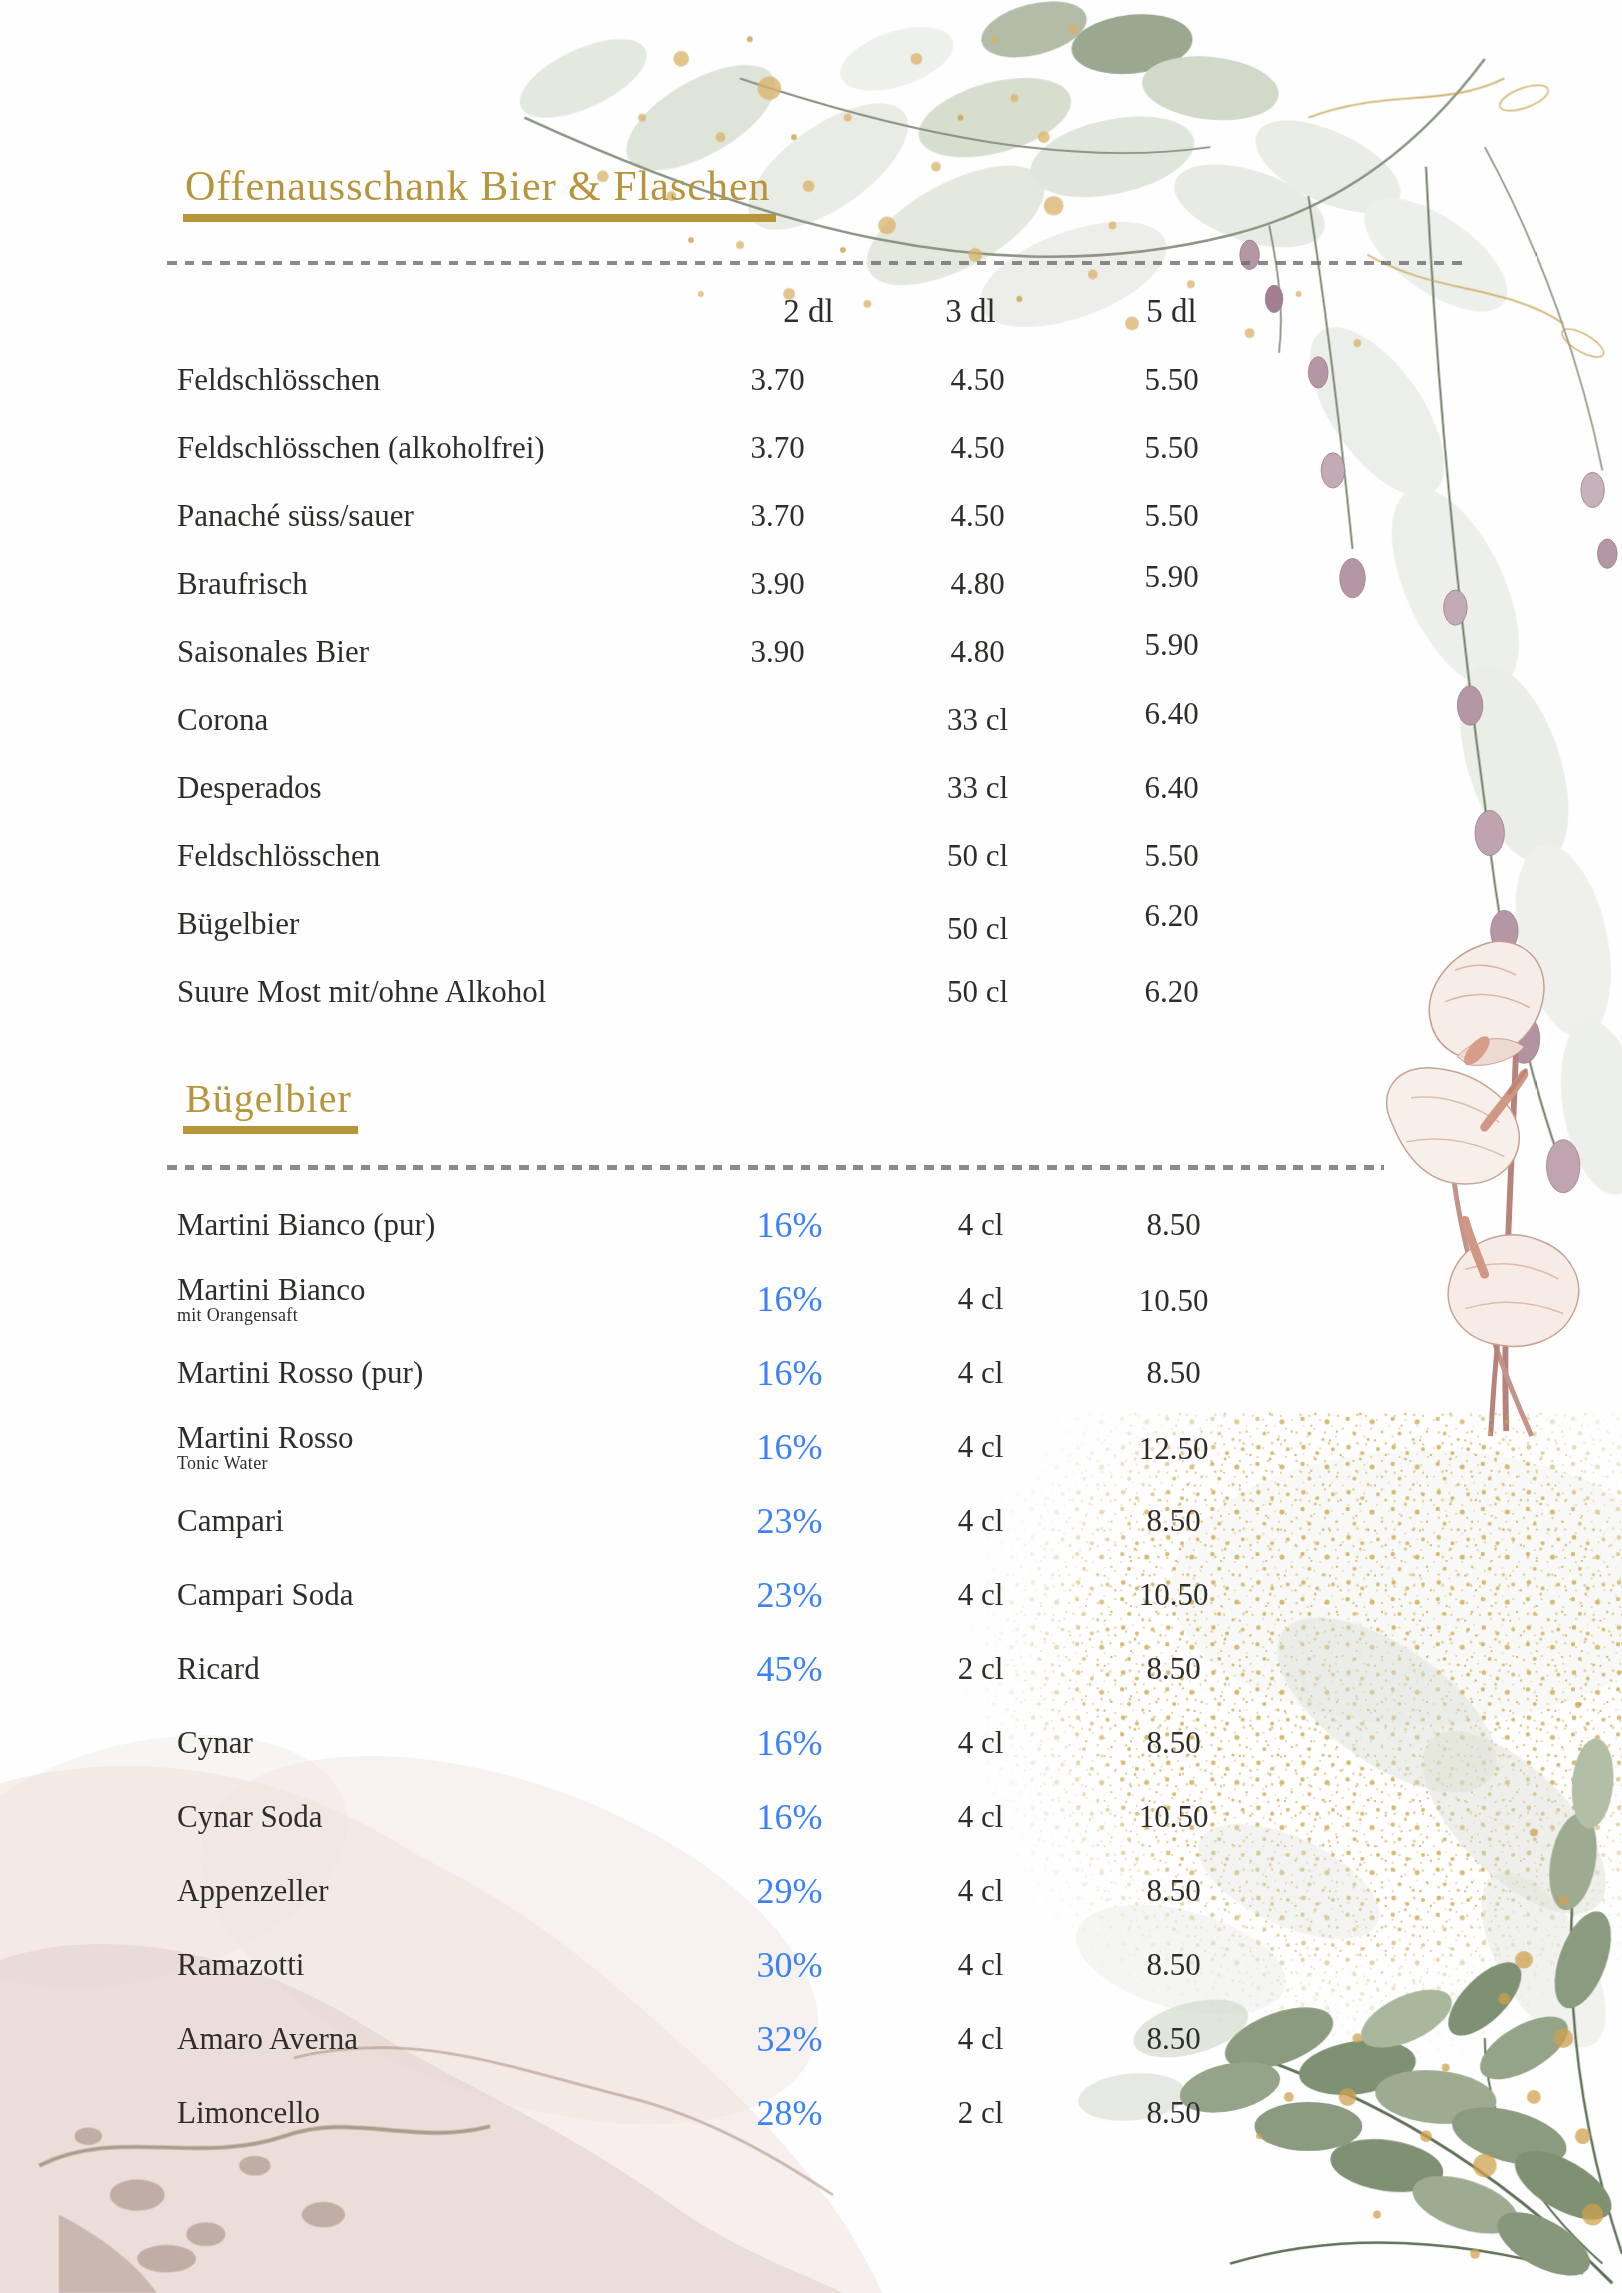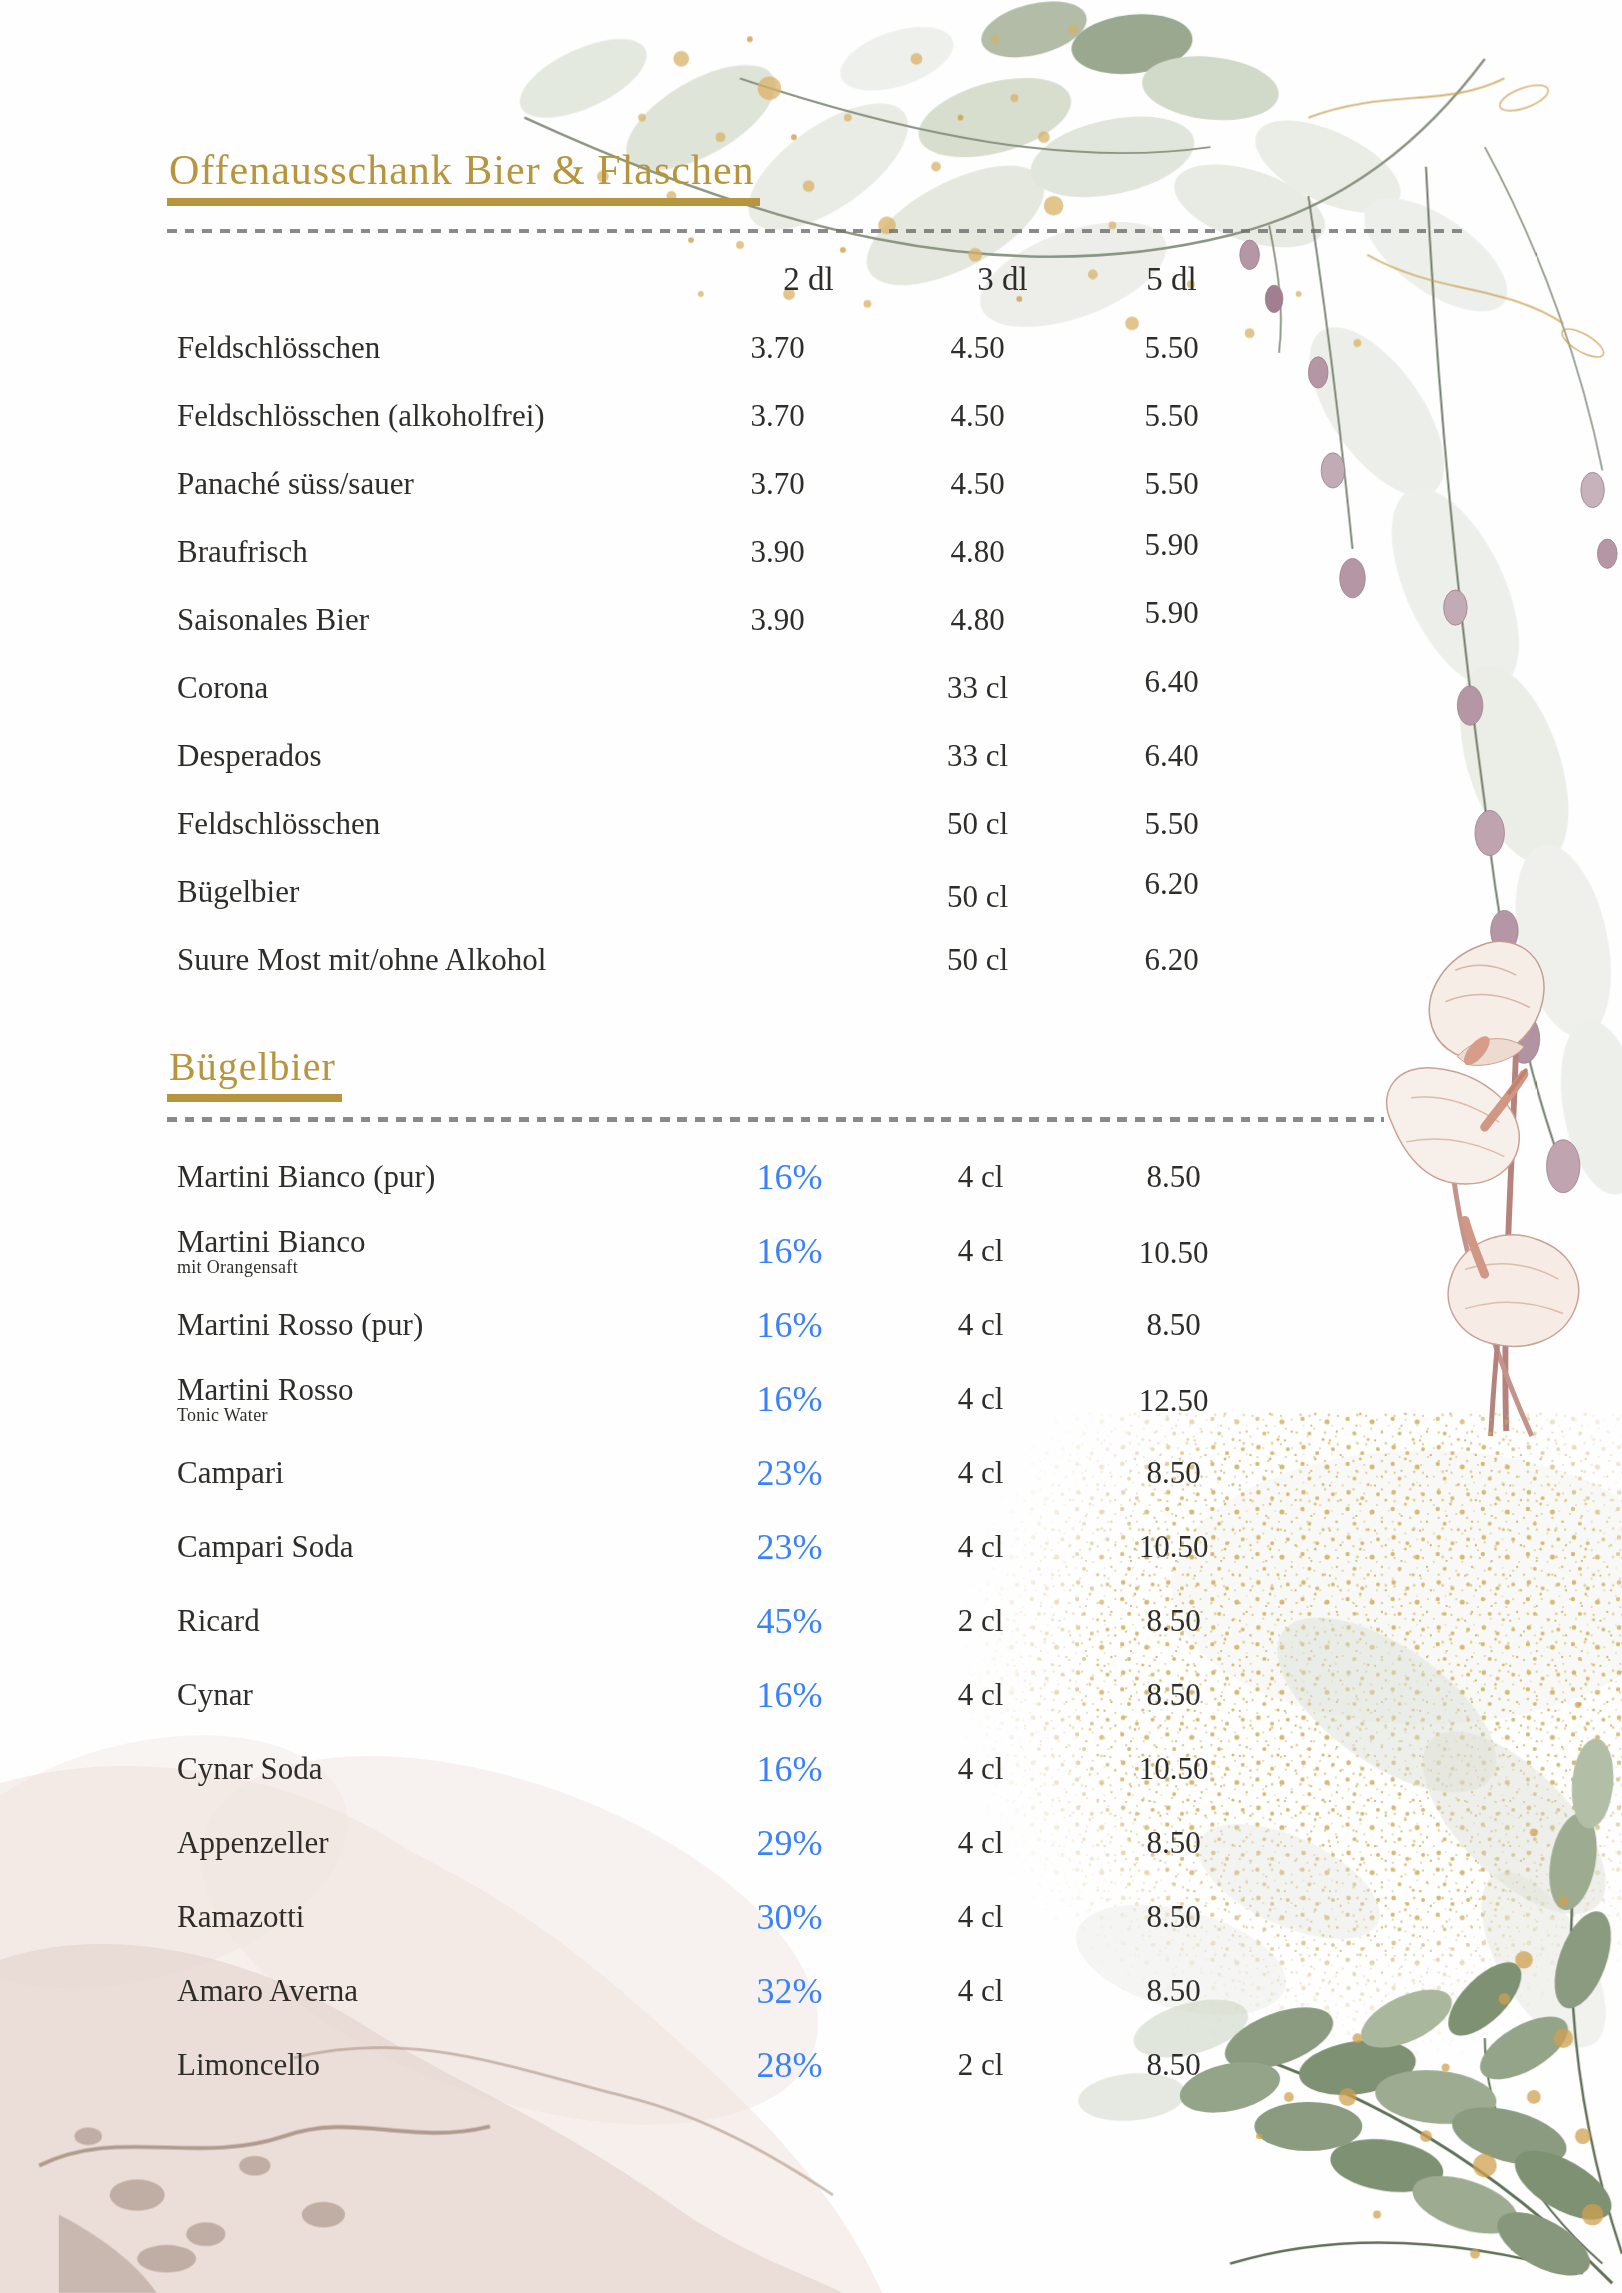--- a/index.html
+++ b/index.html
@@ -11,34 +11,34 @@
   }
   .decor{position:absolute;z-index:1;pointer-events:none;}
   #decor-top{left:446px;top:0;}
   #decor-flower{left:1367px;top:931px;}
   #decor-wash{left:0;top:1705px;}
   #decor-corner{left:936px;top:1411px;}
 
   .content{position:absolute;left:167px;top:147px;width:1304px;z-index:2;}
 
   .section-title{
-    display:inline-block;margin:0;font-weight:normal;
+    display:inline-block;margin:16px;font-weight:normal;
     color:#b6953d;letter-spacing:1px;
     border-bottom:8.8px solid #b6953d;padding:0 5.9px 4.9px 2px;
   }
   #beer-title{font-size:42px;line-height:1.1;}
   #ap-title{font-size:40px;line-height:1.1;margin-top:0;}
 
   .dashes{height:4.9px;background:repeating-linear-gradient(90deg,#6d6d6d 0 9.8px,transparent 9.8px 17.6px);opacity:.8;}
   #divider-beer{width:1297px;margin-top:22.5px;}
   #divider-ap{width:1217px;margin-top:15.7px;}
 
   .cols{position:relative;height:41px;margin-top:25.5px;font-size:33px;}
   .cols .hdr{position:absolute;width:127px;text-align:center;line-height:41px;}
-  .cols .h1{left:578px;} .cols .h2{left:772px;} .cols .h3{left:941px;}
+  .cols .h1{left:578px;} .cols .h2{left:740px;} .cols .h3{left:941px;}
 
   .rows{position:relative;}
   #beer-rows{margin-top:13.7px;}
   #ap-rows{margin-top:17.6px;}
   .row{position:relative;}
   .beer-row{height:68px;}
   .ap-row{height:74px;}
 
   .iname{
     position:absolute;left:10px;top:50%;transform:translateY(-50%);

